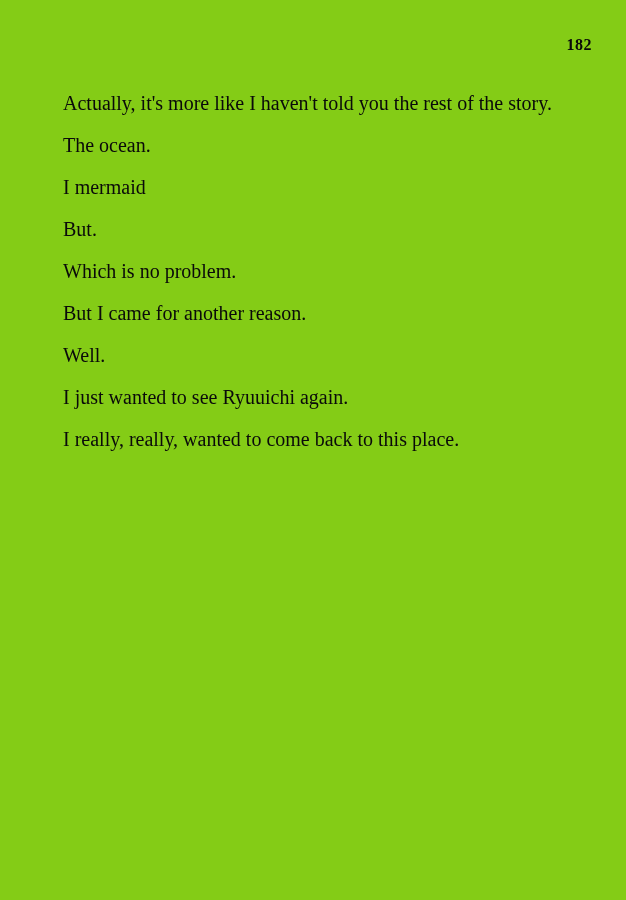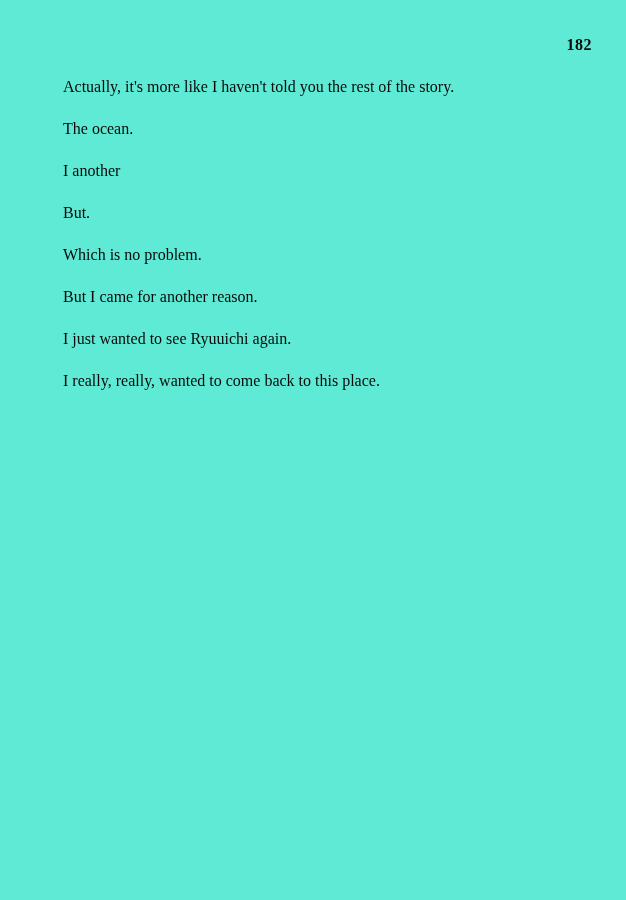--- a/index.html
+++ b/index.html
@@ -4,55 +4,56 @@
 <style>
   html, body {
     margin: 0;
     padding: 0;
     background: #ffffff;
   }
   .page {
     position: relative;
     width: 626px;
     height: 900px;
-    background: #5eead4;
+    background: #84cc16;
     font-family: "Liberation Serif", "DejaVu Serif", serif;
     color: #0a0a0a;
     overflow: hidden;
     box-sizing: border-box;
   }
   .page-number {
     position: absolute;
     top: 36px;
     right: 34px;
     font-size: 16px;
     font-weight: bold;
     letter-spacing: 0.5px;
   }
   .body-text {
     position: absolute;
     top: 79px;
     left: 63px;
     right: 20px;
   }
   .body-text p {
-    margin: 0 0 26px 0;
-    font-size: 16px;
+    margin: 16px 0 26px 0;
+    font-size: 20px;
     line-height: 16px;
     white-space: nowrap;
   }
 </style>
 </head>
 <body>
 
 <div class="page">
   <div class="page-number">182</div>
   <div class="body-text">
       <p>Actually, it's more like I haven't told you the rest of the story.</p>
       <p>The ocean.</p>
-      <p>I another</p>
+      <p>I mermaid</p>
       <p>But.</p>
       <p>Which is no problem.</p>
       <p>But I came for another reason.</p>
+      <p>Well.</p>
       <p>I just wanted to see Ryuuichi again.</p>
       <p>I really, really, wanted to come back to this place.</p>
     </div>
 </div>
 
 </body></html>

